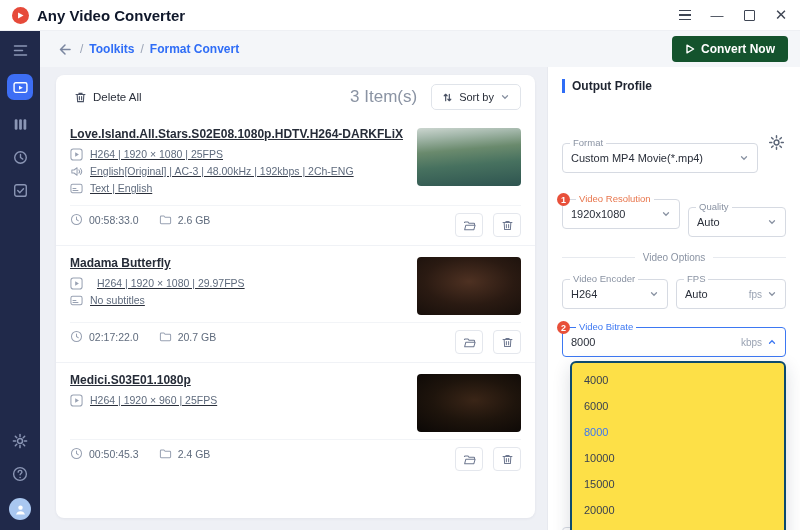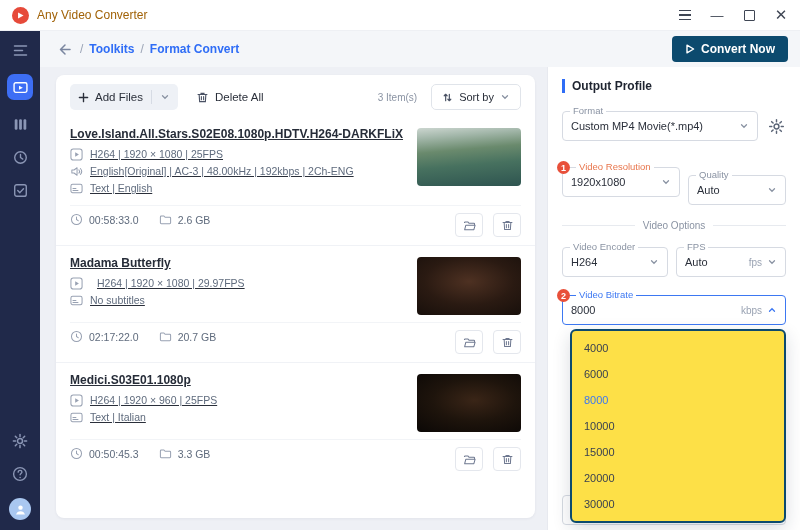--- a/index.html
+++ b/index.html
@@ -2,21 +2,21 @@
 <html><head>
 <meta charset="utf-8">
 <style>
   html,body{margin:0;padding:0;background:#fff;}
   body{width:800px;height:530px;overflow:hidden;font-family:"Liberation Sans","DejaVu Sans",sans-serif;-webkit-font-smoothing:antialiased;color:#2a2f3a;}
   .window{width:800px;height:530px;display:flex;flex-direction:column;}
 
   
   .titlebar{flex:0 0 30px;display:flex;align-items:center;background:#fff;padding:0 12px;gap:8px;border-bottom:1px solid #eef0f4;}
   .logo{width:17px;height:17px;border-radius:50%;background:#e64a3a;display:flex;align-items:center;justify-content:center;}
-  .app-title{font-size:12px;font-weight:400;color:#a16207;}
+  .app-title{font-size:15px;font-weight:700;color:#0f172a;}
   .win-controls{margin-left:auto;display:flex;align-items:center;gap:18px;color:#3f4654;}
   .wc{width:14px;height:14px;display:flex;align-items:center;justify-content:center;cursor:default;}
   .wc-menu{flex-direction:column;gap:3px;}
   .wc-menu i{display:block;width:12px;height:1.4px;background:#3f4654;}
   .wc-min{font-size:13px;}
   .wc-max i{display:block;width:9px;height:9px;border:1.3px solid #3f4654;border-radius:1px;}
   .wc-close{font-size:15px;}
 
   
   .main{flex:1;display:flex;min-height:0;}
@@ -24,32 +24,32 @@
   .sb-icon{width:18px;height:18px;color:#8b96b5;display:flex;align-items:center;justify-content:center;}
   .sb-active{width:26px;height:26px;border-radius:7px;background:#3d6ef5;color:#fff;}
   .sb-active svg{width:15px;height:15px;}
   .sb-spacer{flex:1;}
   .avatar{width:22px;height:22px;border-radius:50%;background:#a9c7f0;display:flex;align-items:center;justify-content:center;color:#fff;}
 
   .content{flex:1;display:flex;flex-direction:column;min-width:0;background:#eef0f5;}
   .subrow{flex:0 0 36px;display:flex;align-items:center;padding:0 12px 0 16px;background:#f4f6f9;gap:6px;}
   .crumb-sep{color:#9aa3b5;font-size:12px;}
   .crumb-link{color:#2f6df6;font-size:12px;font-weight:600;cursor:pointer;}
-  .convert-btn{margin-left:auto;background:#0c4a6e;color:#fff;border:none;border-radius:4px;font-size:12px;font-weight:600;padding:6px 13px;display:flex;align-items:center;gap:6px;cursor:pointer;font-family:inherit;text-align:center;}
+  .convert-btn{margin-left:auto;background:#14532d;color:#fff;border:none;border-radius:4px;font-size:12px;font-weight:600;padding:6px 13px;display:flex;align-items:center;gap:6px;cursor:pointer;font-family:inherit;text-align:center;}
 
   .work{flex:1;display:flex;min-height:0;}
   .file-area{flex:1;min-width:0;padding:8px 12px 12px 16px;}
   .file-card{background:#fff;border-radius:8px;height:100%;overflow:hidden;box-shadow:0 1px 3px rgba(30,40,70,.06);display:flex;flex-direction:column;}
 
   
   .list-toolbar{display:flex;align-items:center;gap:14px;padding:9px 14px 7px;}
   .btn-add{display:flex;align-items:center;gap:6px;background:#eef1f6;border:none;border-radius:5px;padding:6px 8px;font-size:11.5px;color:#2a2f3a;font-family:inherit;cursor:pointer;}
   .btn-add .split{width:1px;height:14px;background:#d6dbe4;margin:0 2px;}
   .btn-plain{display:flex;align-items:center;gap:6px;background:transparent;border:none;font-size:11.5px;color:#2a2f3a;font-family:inherit;cursor:pointer;padding:6px 4px;}
-  .count{margin-left:auto;font-size:10px;color:#8a93a3;}
+  .count{margin-left:auto;font-size:17px;color:#8a93a3;}
   .btn-sort{display:flex;align-items:center;gap:6px;background:#fff;border:1px solid #e0e4ea;border-radius:5px;padding:6px 10px;font-size:11px;color:#2a2f3a;font-family:inherit;cursor:pointer;}
 
   
   .file-item{padding:9px 14px 8px;border-top:1px solid #f0f2f6;}
   .fi-top{display:flex;gap:12px;}
   .fi-left{flex:1;min-width:0;text-decoration:underline;}
   .fi-title{font-size:12px;font-weight:600;color:#262c38;margin:1px 0 6px;white-space:nowrap;overflow:hidden;text-overflow:ellipsis;}
   .info-row{display:flex;align-items:flex-end;gap:7px;margin:3px 0;font-size:10.5px;color:#5f6b7d;line-height:14px;}
   .fi-ic{flex:0 0 13px;width:13px;height:13px;color:#98a1b2;}
   .audio-badge{display:inline-block;background:#eef1f5;border-radius:3px;padding:0 4px;font-size:9.5px;color:#6b7586;margin-left:6px;line-height:13px;}
@@ -64,21 +64,21 @@
 
   
   .panel{width:224px;flex:0 0 224px;background:#fff;border-left:1px solid #e7e9ef;padding:10px 14px;position:relative;}
   .panel-title{font-size:12px;font-weight:700;color:#1e2430;border-left:3px solid #2f6df6;padding-left:7px;margin:2px 0 18px;}
   .field{position:relative;border:1px solid #d6dae2;border-radius:4px;height:30px;display:flex;align-items:center;padding:0 8px;background:#fff;cursor:pointer;box-sizing:border-box;}
   .field .flabel{position:absolute;top:-7px;left:7px;background:#fff;padding:0 3px;font-size:9.5px;color:#8a93a3;line-height:12px;white-space:nowrap;}
   .field .fvalue{font-size:11px;color:#2a2f3a;flex:1;white-space:nowrap;overflow:hidden;}
   .field .funit{font-size:10px;color:#9aa3b3;margin-right:5px;}
   .field .chev{flex:0 0 10px;color:#8a93a3;}
   .frow{display:flex;gap:8px;margin-top:18px;align-items:center;}
-  .field-format{flex:1;}
+  .field-format{flex:1;margin-top:32px;}
   .gear-btn{flex:0 0 20px;width:20px;height:20px;color:#5a6476;display:flex;align-items:center;justify-content:center;cursor:pointer;}
   .field-res{flex:0 0 118px;}
   .field-res .flabel{color:#e8764d;margin-left:6px;}
   .field-qual{flex:1;margin-top:16px;}
   .opt-divider{display:flex;align-items:center;gap:8px;margin:15px 0 0;color:#8a93a3;font-size:10px;}
   .opt-divider:before,.opt-divider:after{content:"";flex:1;height:1px;background:#e7eaef;}
   .field-enc{flex:0 0 106px;}
   .field-fps{flex:1;}
   .vb-wrap{position:relative;margin-top:18px;}
   .field-vb{border-color:#3d78f2;}
@@ -193,30 +193,20 @@
           <span>Convert Now</span>
         </button>
       </div>
 
       <div class="work">
 
         <section class="file-area">
           <div class="file-card">
 
             <div class="list-toolbar">
-              <button class="btn-add">
-                <svg width="11" height="11" viewBox="0 0 12 12" fill="none" stroke="#2a2f3a" stroke-width="1.5" stroke-linecap="round">
-                    <path d="M6 1.5v9M1.5 6h9"></path>
-                  </svg>
-                <span>Add Files</span>
-                <span class="split"></span>
-                <svg width="10" height="10" viewBox="0 0 12 12" fill="none" stroke="#8a93a3" stroke-width="1.5" stroke-linecap="round">
-                    <path d="M3 4.5l3 3 3-3"></path>
-                  </svg>
-              </button>
               <button class="btn-plain">
                 <svg width="13" height="13" viewBox="0 0 14 14" fill="none" stroke="#4a5264" stroke-width="1.2" stroke-linecap="round">
                     <path d="M2.2 3.8h9.6M5.4 3.8V2.6h3.2v1.2M3.4 3.8l.5 7.6h6.2l.5-7.6M5.8 6v3.4M8.2 6v3.4"></path>
                   </svg>
                 <span>Delete All</span>
               </button>
               <span class="count">3 Item(s)</span>
               <button class="btn-sort">
                 <svg width="11" height="11" viewBox="0 0 12 12" fill="none" stroke="#4a5264" stroke-width="1.3" stroke-linecap="round" stroke-linejoin="round">
                     <path d="M4 9.5v-7M4 2.5L2.4 4.1M4 2.5l1.6 1.6M8 2.5v7M8 9.5L6.4 7.9M8 9.5l1.6-1.6"></path>
@@ -341,43 +331,36 @@
               <div class="fi-top">
                 <div class="fi-left">
                   <div class="fi-title">Medici.S03E01.1080p</div>
                   <div class="info-row">
                     <svg class="fi-ic" viewBox="0 0 14 14" fill="none" stroke="currentColor" stroke-width="1.1">
                         <rect x="1" y="1" width="12" height="12" rx="2.5"></rect>
                         <path d="M5.6 4.6l4 2.4-4 2.4z" fill="currentColor" stroke="none"></path>
                       </svg>
                     <span>H264 | 1920 × 960 | 25FPS</span>
                   </div>
-                  <div class="info-row">
-                    <svg class="fi-ic" viewBox="0 0 14 14" fill="none" stroke="currentColor" stroke-width="1.1">
-                        <rect x="1" y="2.5" width="12" height="9" rx="1.8"></rect>
-                        <path d="M3.2 7h3.2M3.2 9.2h5.4" stroke-linecap="round"></path>
-                      </svg>
-                    <span>Text | Italian</span>
-                  </div>
                 </div>
                 <div class="thumb thumb-3"></div>
               </div>
               <div class="fi-meta">
                 <span class="meta-pair">
                   <svg class="fi-ic" viewBox="0 0 14 14" fill="none" stroke="currentColor" stroke-width="1.1">
                       <circle cx="7" cy="7" r="5.4"></circle>
                       <path d="M7 4.2V7l2 1.4" stroke-linecap="round"></path>
                     </svg>
                   <span>00:50:45.3</span>
                 </span>
                 <span class="meta-pair">
                   <svg class="fi-ic" viewBox="0 0 14 14" fill="none" stroke="currentColor" stroke-width="1.1">
                       <path d="M1.5 4.2c0-.6.4-1 1-1h2.7l1.4 1.4h5c.5 0 .9.4.9 1v4.9c0 .6-.4 1-1 1h-9c-.6 0-1-.4-1-1z"></path>
                     </svg>
-                  <span>3.3 GB</span>
+                  <span>2.4 GB</span>
                 </span>
                 <span class="fi-actions">
                   <span class="act-btn">
                     <svg width="13" height="13" viewBox="0 0 14 14" fill="none" stroke="currentColor" stroke-width="1.1">
                         <path d="M1.5 4.2c0-.6.4-1 1-1h2.7l1.4 1.4h5c.5 0 .9.4.9 1v.8M1.8 11.5L3 6.8h10l-1.3 4.7z" stroke-linejoin="round"></path>
                       </svg>
                   </span>
                   <span class="act-btn">
                     <svg width="13" height="13" viewBox="0 0 14 14" fill="none" stroke="currentColor" stroke-width="1.1" stroke-linecap="round">
                         <path d="M2.2 3.8h9.6M5.4 3.8V2.6h3.2v1.2M3.4 3.8l.5 7.6h6.2l.5-7.6M5.8 6v3.4M8.2 6v3.4"></path>

